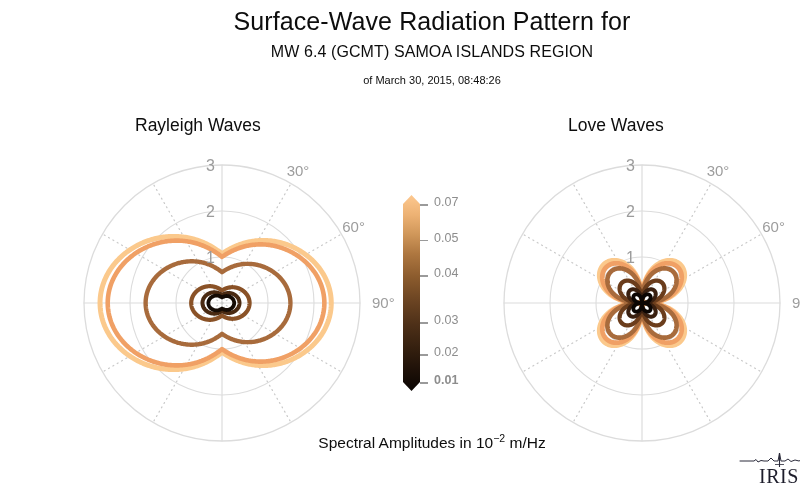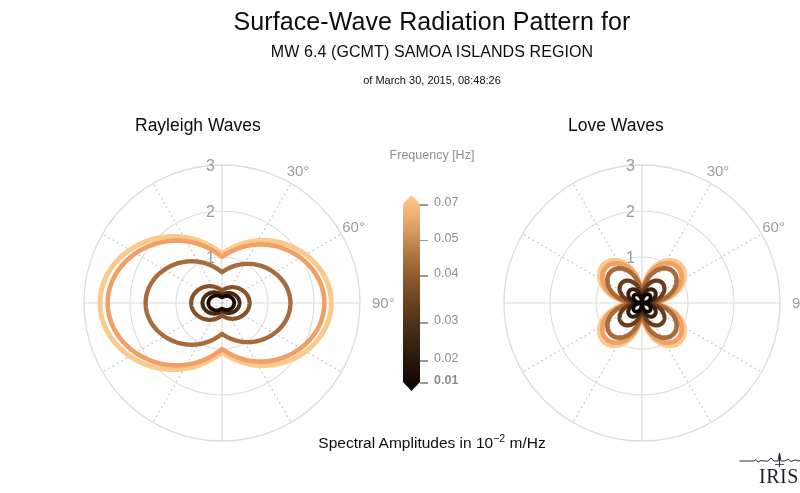--- a/index.html
+++ b/index.html
@@ -126,21 +126,20 @@
         <text x="603" y="263" class="rlabel" text-anchor="end">1</text>
         <text x="603" y="217" class="rlabel" text-anchor="end">2</text>
         <text x="603" y="171" class="rlabel" text-anchor="end">3</text>
         <text x="686" y="176.36413862476533" class="plabel" text-anchor="middle">30°</text>
         <text x="741.6358613752348" y="232" class="plabel" text-anchor="middle">60°</text>
         <text x="760" y="308" class="plabel" text-anchor="start">90°</text>
       </g>
   </svg>
 
   <div class="cbar-wrap">
-    <div class="cbar-title">Frequency [Hz]</div>
     <div class="cbar-body">
       <svg class="cbar-grad" viewBox="0 0 17 196" preserveAspectRatio="none">
         <defs>
           <linearGradient id="cgrad" x1="0" y1="1" x2="0" y2="0">
             <stop offset="0.00" stop-color="#0a0502"></stop>
             <stop offset="0.10" stop-color="#1d1008"></stop>
             <stop offset="0.22" stop-color="#35200f"></stop>
             <stop offset="0.34" stop-color="#4e3018"></stop>
             <stop offset="0.46" stop-color="#6b4422"></stop>
             <stop offset="0.58" stop-color="#8b5b2d"></stop>
@@ -163,21 +162,21 @@
           <span>0.05</span>
         </div>
         <div class="cb-tick" style="top: 127.2px;">
           <i></i>
           <span>0.04</span>
         </div>
         <div class="cb-tick" style="top: 174px;">
           <i></i>
           <span>0.03</span>
         </div>
-        <div class="cb-tick" style="top: 212px; text-align: center;">
+        <div class="cb-tick" style="top: 206px; text-align: center;">
           <i></i>
           <span>0.02</span>
         </div>
         <div class="cb-tick" style="top: 234px; font-weight: bold;">
           <i></i>
           <span>0.01</span>
         </div>
       </div>
   </div>
 

